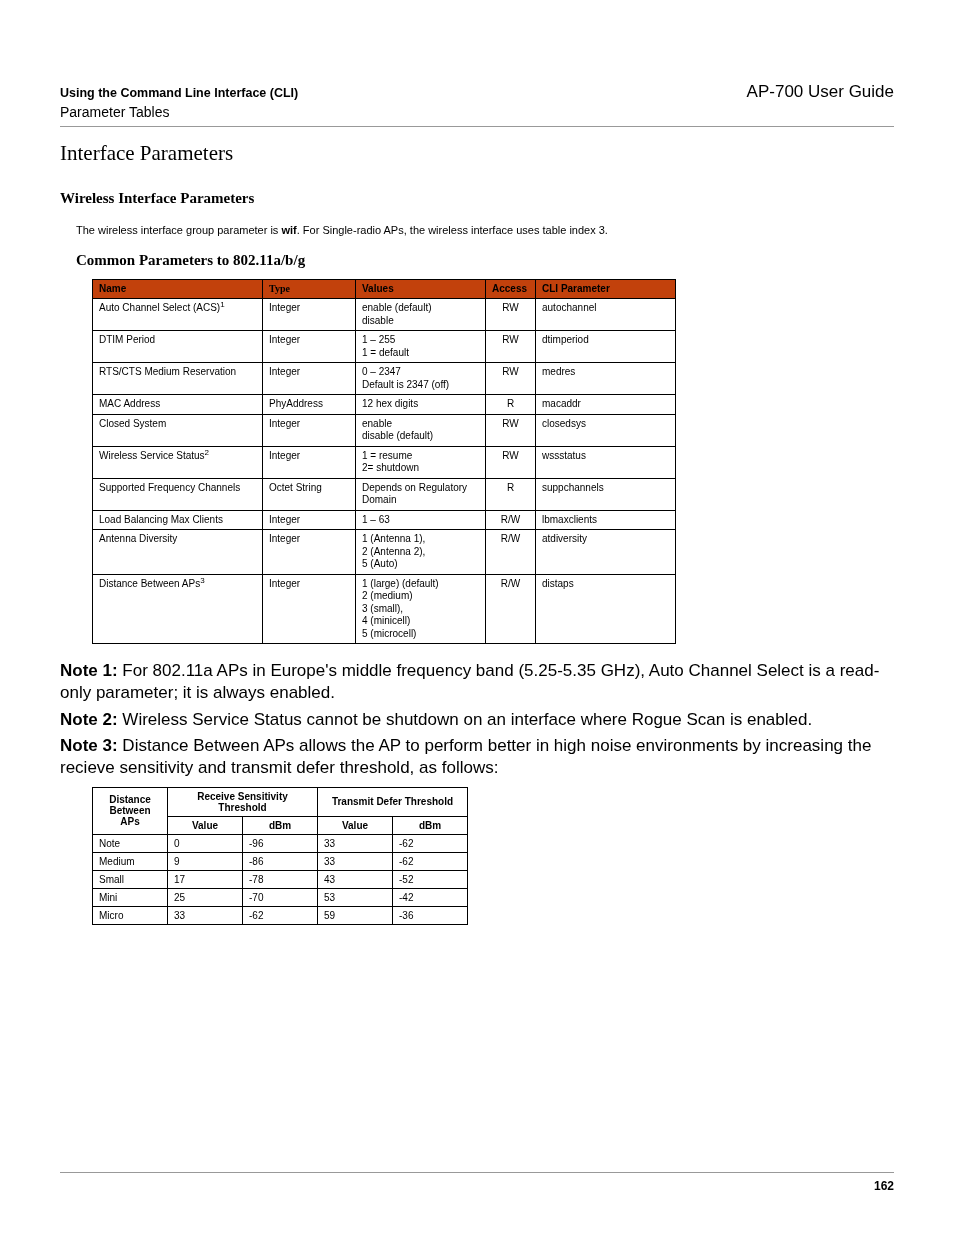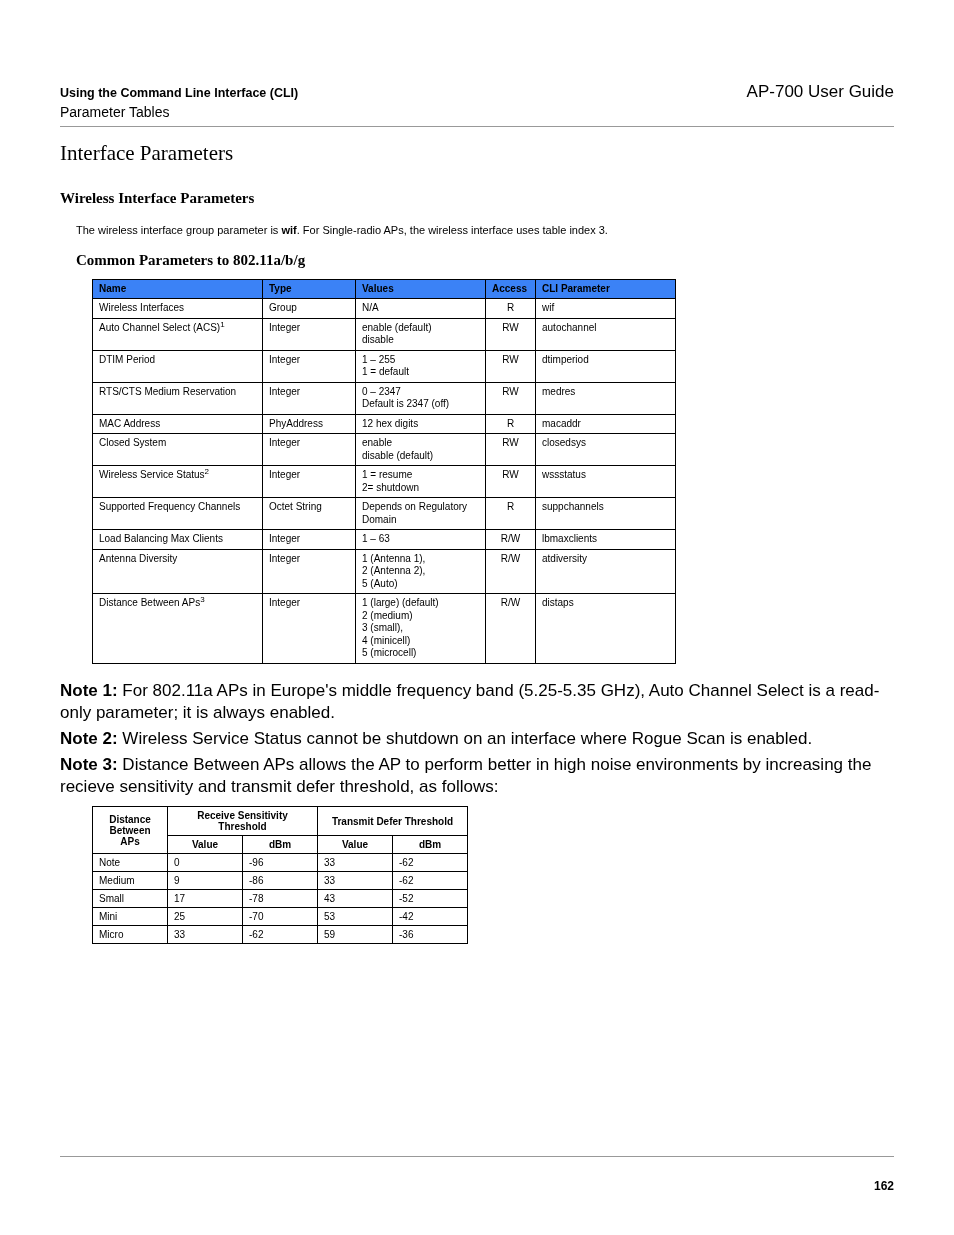--- a/index.html
+++ b/index.html
@@ -69,21 +69,21 @@
   table.param th, table.param td {
     border: 1px solid #000;
     padding: 3px 6px;
     font-size: 10px;
     text-align: left;
     vertical-align: top;
     line-height: 1.25;
   }
   table.param th {
     font-weight: bold;
-    background: #3b82f6;
+    background: #c2410c;
     margin-left: 46px;
   }
   table.param td.center { text-align: center; }
   sup { font-size: 8px; line-height: 0; }
   .notes {
     margin-top: 6px;
     font-size: 17px;
   }
   .notes p {
     margin-bottom: 4px;
@@ -105,25 +105,25 @@
   table.dist td { text-align: left; }
   .page-num {
     position: absolute;
     bottom: 42px;
     right: 60px;
     font-weight: bold;
     border-top: 1px solid #999;
     width: 834px;
     left: 60px;
     text-align: right;
-    padding-top: 22px;
+    padding-top: 6px;
     font-size: 12px;
   }
   .col-name { width: 170px; }
-  .col-type { width: 93px; }
+  .col-type { width: 93px; font-family: Liberation Serif, serif; }
   .col-values { width: 130px; }
   .col-access { width: 50px; }
   .col-cli { width: 140px; }
   .d1 { width: 75px; }
   .d2 { width: 75px; }
   .d3 { width: 75px; }
   .d4 { width: 75px; }
   .d5 { width: 75px; }
 </style>
 </head>
@@ -150,27 +150,20 @@
   <thead>
     <tr>
       <th class="col-name">Name</th>
       <th class="col-type">Type</th>
       <th class="col-values">Values</th>
       <th class="col-access">Access</th>
       <th class="col-cli">CLI Parameter</th>
     </tr>
   </thead>
   <tbody id="t1body">
-      <tr>
-        <td>Wireless Interfaces</td>
-        <td>Group</td>
-        <td>N/A</td>
-        <td class="center">R</td>
-        <td>wif</td>
-      </tr>
       <tr>
         <td>Auto Channel Select (ACS)<sup>1</sup></td>
         <td>Integer</td>
         <td>enable (default)<br>disable</td>
         <td class="center">RW</td>
         <td>autochannel</td>
       </tr>
       <tr>
         <td>DTIM Period</td>
         <td>Integer</td>

